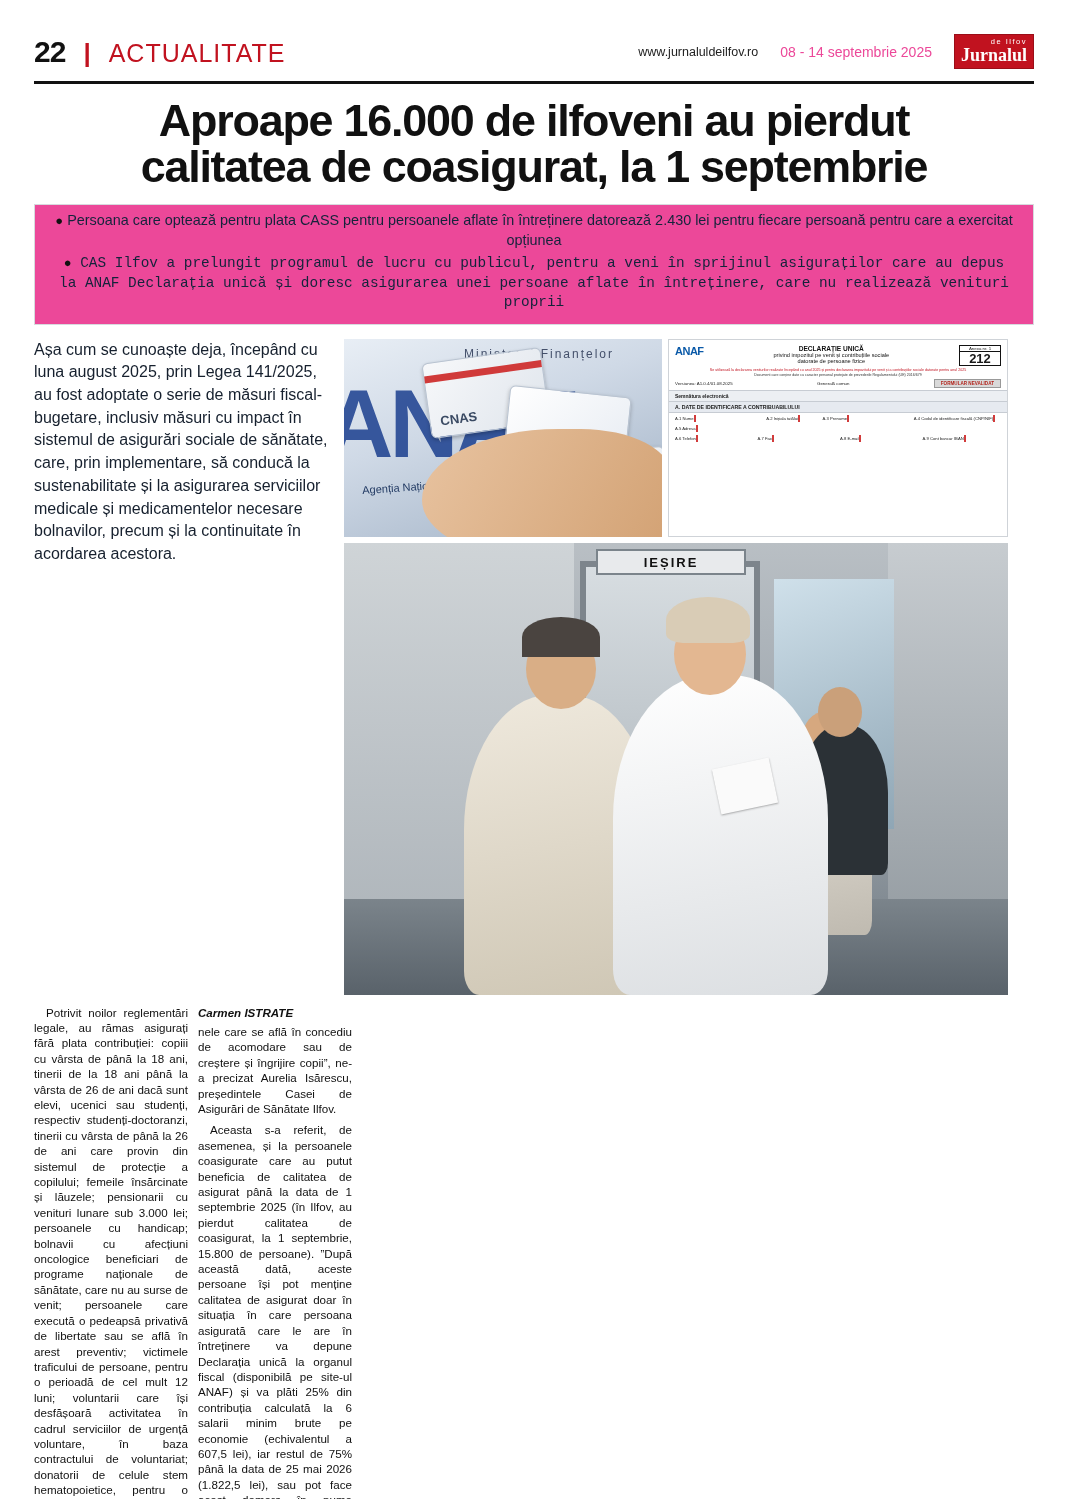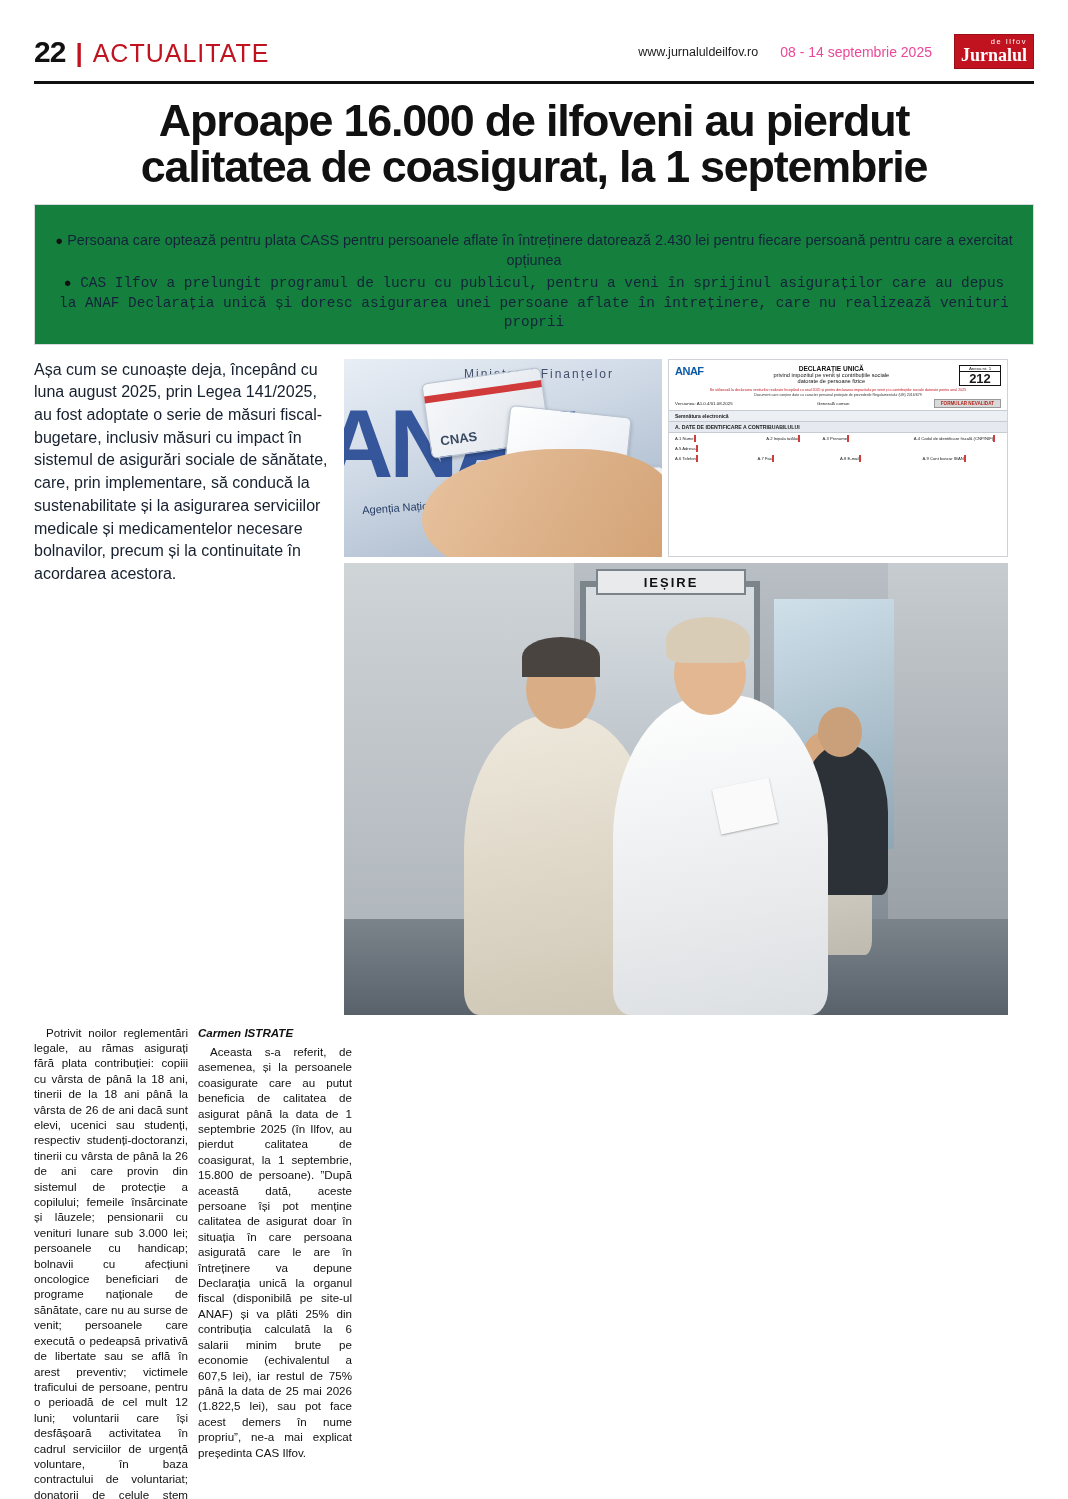--- a/index.html
+++ b/index.html
@@ -16,21 +16,21 @@
     position:absolute; left:0; top:0; width:1068px; height:1499px;
     padding:28px 34px 18px 34px;
   }
 
   
   .masthead {
     display:flex; align-items:center; justify-content:space-between;
     border-bottom:3px solid #111; padding-bottom:6px; margin-bottom:0;
     height:56px;
   }
-  .mast-left { display:flex; align-items:baseline; gap:10px; }
+  .mast-left { display:flex; align-items:baseline; gap:18px; }
   .page-num { font-size:30px; font-weight:bold; color:#111; letter-spacing:-1px; }
   .mast-sep { font-size:26px; color:#c1121f; font-weight:bold; }
   .mast-section {
     font-size:25px; font-weight:normal; color:#c1121f; letter-spacing:1px;
     font-family:"Liberation Sans", sans-serif;
   }
   .mast-right { display:flex; align-items:center; gap:22px; }
   .mast-site { font-size:12.5px; color:#222; }
   .mast-date { font-size:14px; color:#ec4899; }
   .logo-box {
@@ -49,23 +49,23 @@
     line-height:1.05;
     letter-spacing:-1.2px;
     color:#111;
     margin:14px 0 14px 0;
     transform:scaleX(1.02);
   }
   .headline div { white-space:nowrap; }
 
   
   .lead-box {
-    background:#15803d;
+    background:#ec4899;
     border:1px solid #d7dade;
-    padding:26px 18px 11px 18px;
+    padding:6px 18px 11px 18px;
     margin-bottom:14px;
   }
   .lead-line {
     font-size:14.4px;
     line-height:1.35;
     text-align:center;
     color:#14233b;
   }
   .lead-line + .lead-line { margin-top:4px;font-family:Liberation Mono, monospace; }
   .bullet { color:#111; font-size:13px; }
@@ -300,20 +300,21 @@
 
   <div class="body-zone">
 
     <div class="col">
       <p class="p ind">Potrivit noilor reglementări legale, au rămas asigurați fără plata contribuției: copiii cu vârsta de până la 18 ani, tinerii de la 18 ani până la vârsta de 26 de ani dacă sunt elevi, ucenici sau studenți, respectiv studenți-doctoranzi, tinerii cu vârsta de până la 26 de ani care provin din sistemul de protecție a copilului; femeile însărcinate și lăuzele; pensionarii cu venituri lunare sub 3.000 lei; persoanele cu handicap; bolnavii cu afecțiuni oncologice beneficiari de programe naționale de sănătate, care nu au surse de venit; persoanele care execută o pedeapsă privativă de libertate sau se află în arest preventiv; victimele traficului de persoane, pentru o perioadă de cel mult 12 luni; voluntarii care își desfășoară activitatea în cadrul serviciilor de urgență voluntare, în baza contractului de voluntariat; donatorii de celule stem hematopoietice, pentru o perioadă de 10 ani de la donare.</p>
 
     </div>
 
     <div class="col">
       <div class="byline">Carmen ISTRATE</div>
+      <p class="p">nele care se află în concediu de acomodare sau de creștere și îngrijire copii”, ne-a precizat Aurelia Isărescu, președintele Casei de Asigurări de Sănătate Ilfov.</p>
       <p class="p ind">Aceasta s-a referit, de asemenea, și la persoanele coasigurate care au putut beneficia de calitatea de asigurat până la data de 1 septembrie 2025 (în Ilfov, au pierdut calitatea de coasigurat, la 1 septembrie, 15.800 de persoane). ”După această dată, aceste persoane își pot menține calitatea de asigurat doar în situația în care persoana asigurată care le are în întreținere va depune Declarația unică la organul fiscal (disponibilă pe site-ul ANAF) și va plăti 25% din contribuția calculată la 6 salarii minim brute pe economie (echivalentul a 607,5 lei), iar restul de 75% până la data de 25 mai 2026 (1.822,5 lei), sau pot face acest demers în nume propriu”, ne-a mai explicat președinta CAS Ilfov.</p>
 
     </div>
 
     <div class="col" style="width:632px; display:flex; gap:10px;">
       <div style="flex:1"></div>
     </div>
   </div>
 
 </div>

